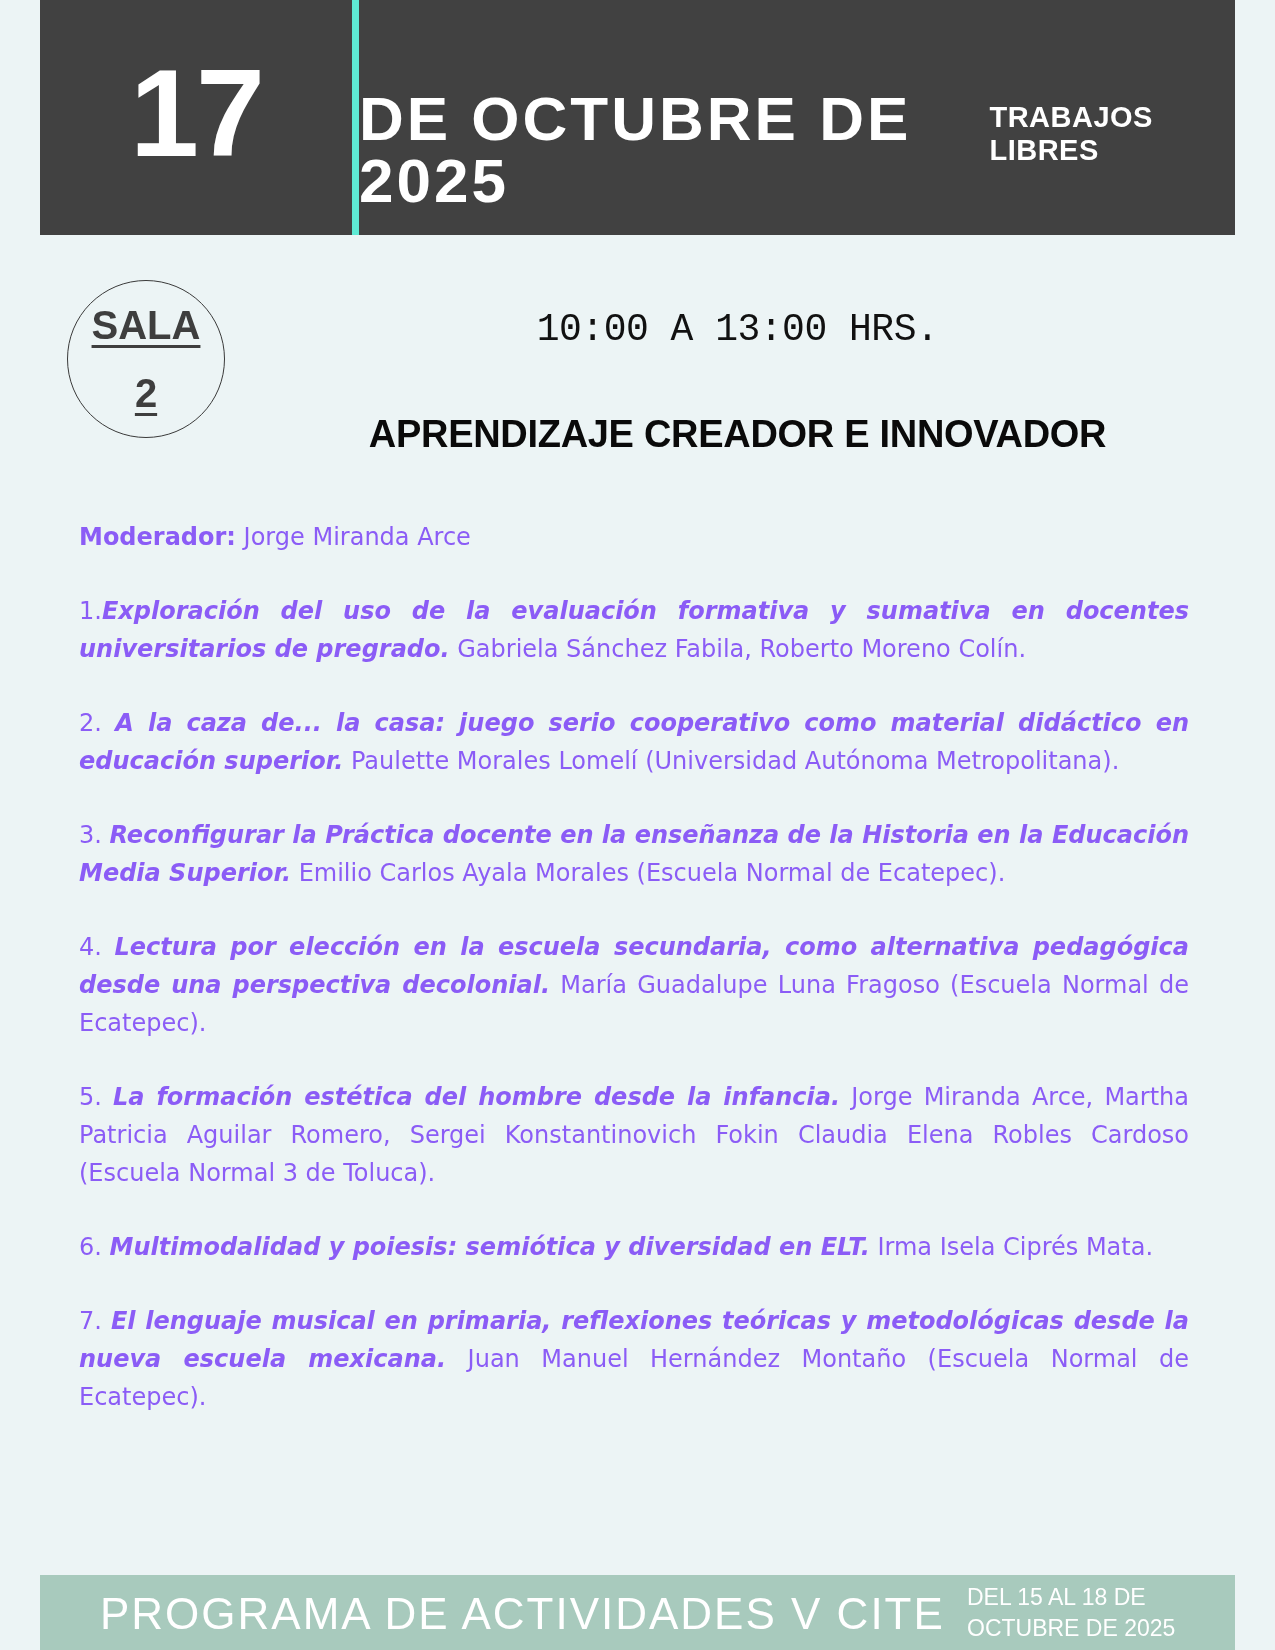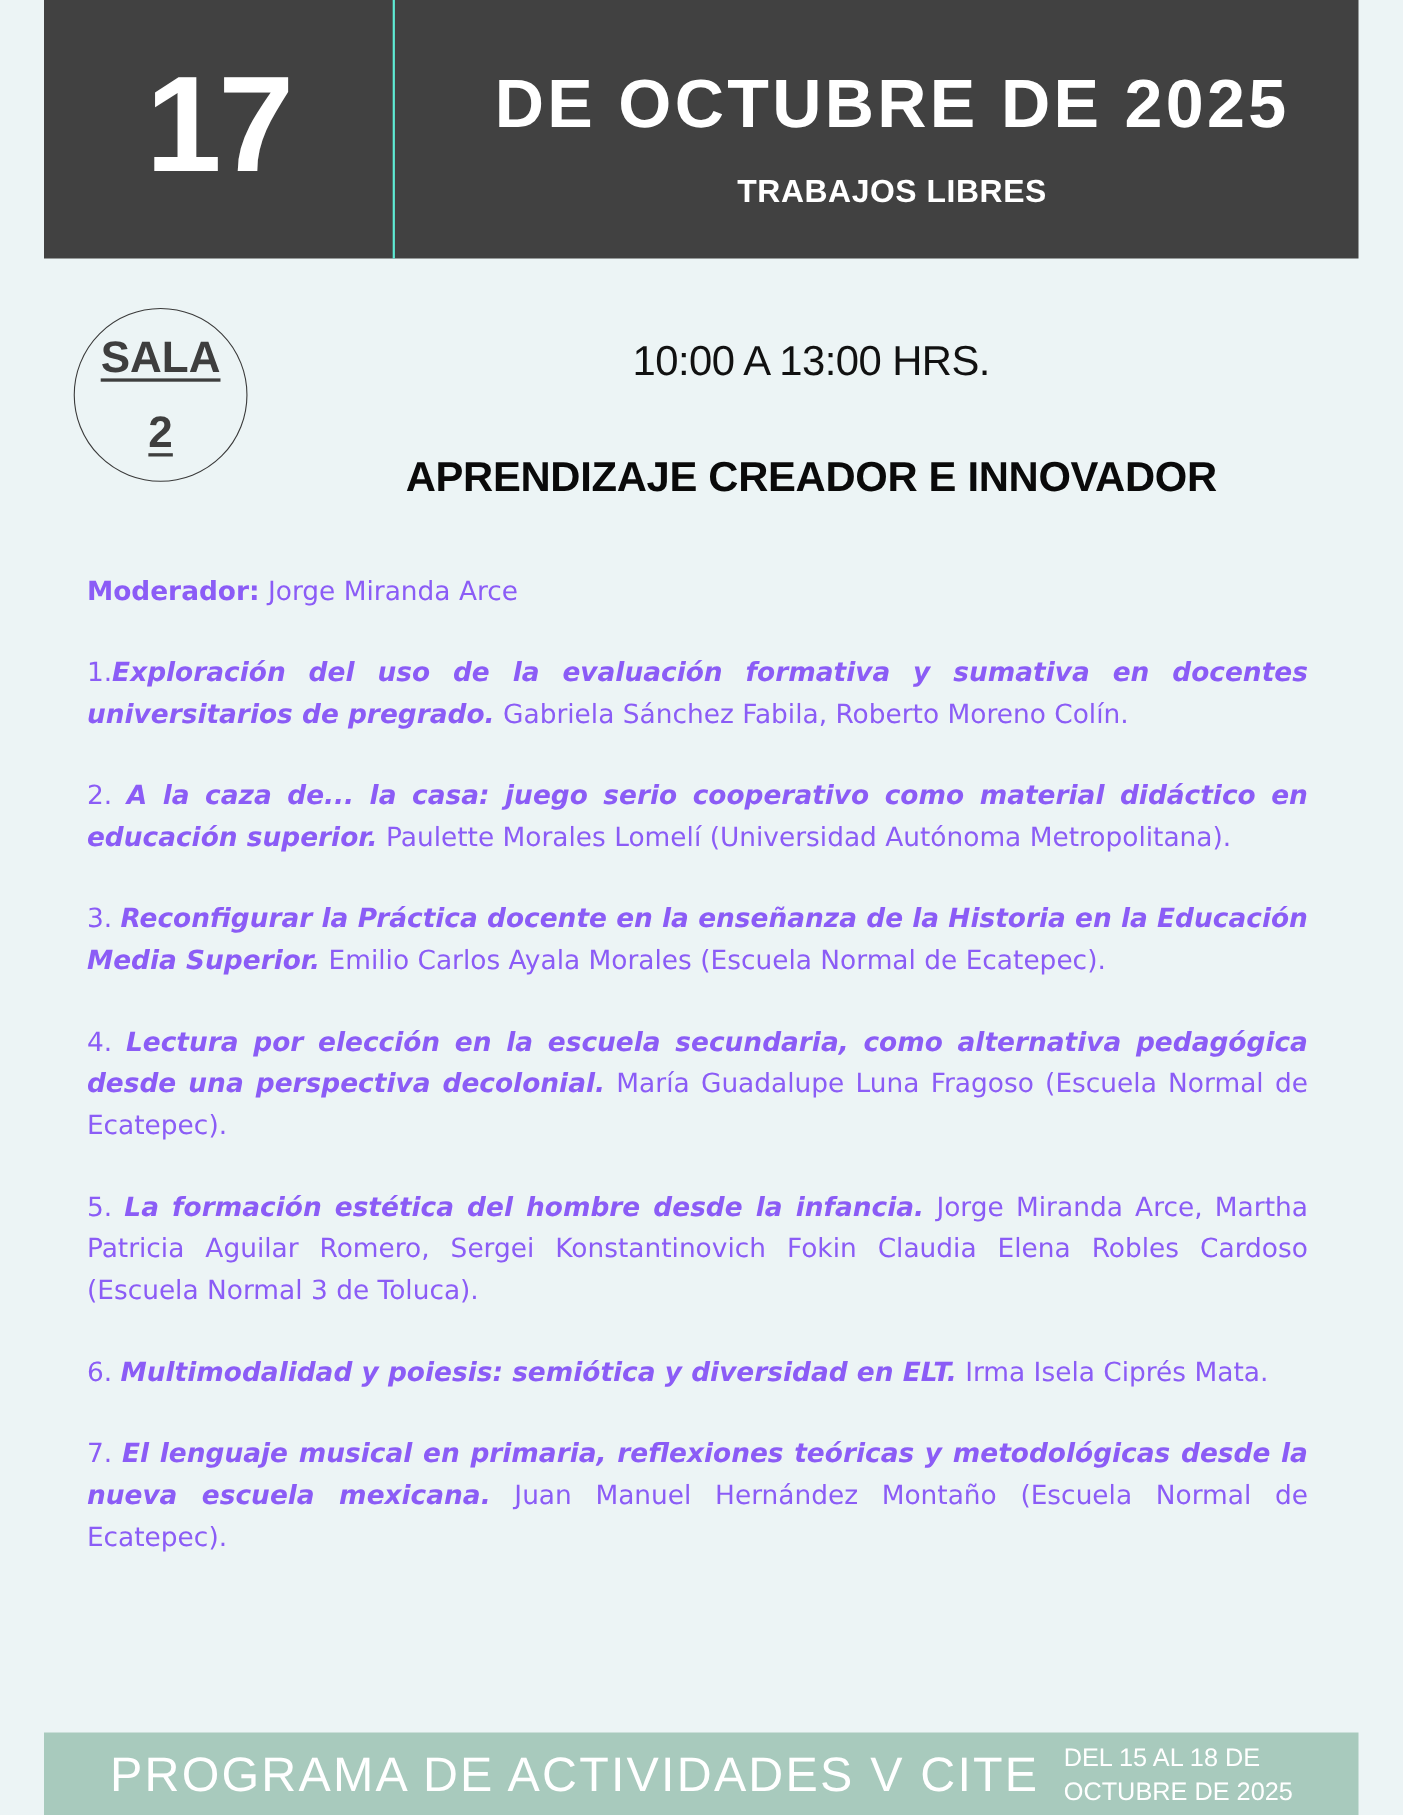--- a/index.html
+++ b/index.html
@@ -20,40 +20,39 @@
       left: 40px;
       top: 0;
       width: 1195px;
       height: 235px;
       background: #414141;
       display: flex;
     }
     .header-day {
       width: 319px;
       height: 235px;
-      border-right: 2px solid #5eead4;
+      border-right: 7px solid #5eead4;
       display: flex;
       align-items: center;
       justify-content: center;
       color: #ffffff;
       font-family: "Liberation Sans", sans-serif;
       font-weight: bold;
       font-size: 124px;
       letter-spacing: -3px;
       line-height: 1;
       padding-bottom: 10px;
       box-sizing: border-box;
     }
     .header-right {
       flex: 1;
       display: flex;
-      flex-direction: column;
+      flex-direction: row;
       align-items: center;
       color: #ffffff;
-      padding-left: 28px;
     }
     .header-month {
       margin-top: 64px;
       font-family: "Liberation Sans", sans-serif;
       font-weight: bold;
       font-size: 62px;
       letter-spacing: 3px;
       line-height: 1;
     }
     .header-sub {
@@ -88,21 +87,21 @@
       text-underline-offset: 6px;
       line-height: 1;
     }
     .sala-num { margin-top: 16px; }
     .time {
       position: absolute;
       left: 360px;
       width: 755px;
       top: 308px;
       text-align: center;
-      font-family: Liberation Sans, sans-serif;
+      font-family: Liberation Mono, monospace;
       font-size: 38px;
       color: #111;
       letter-spacing: -0.5px;
     }
     .topic {
       position: absolute;
       left: 330px;
       width: 815px;
       top: 413px;
       text-align: center;

